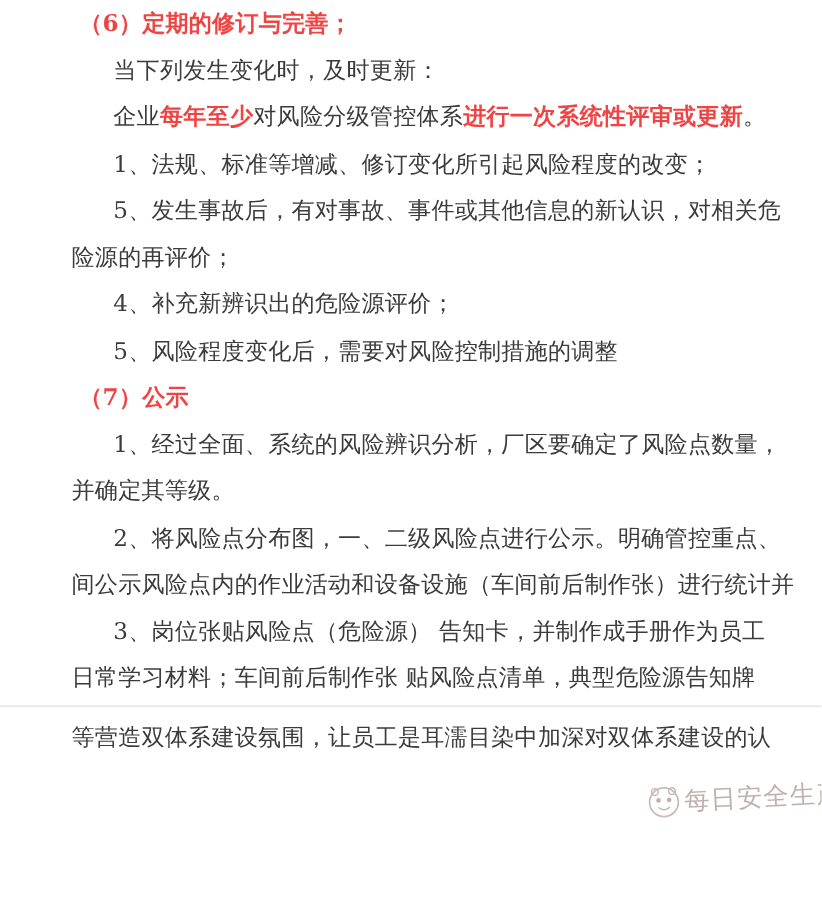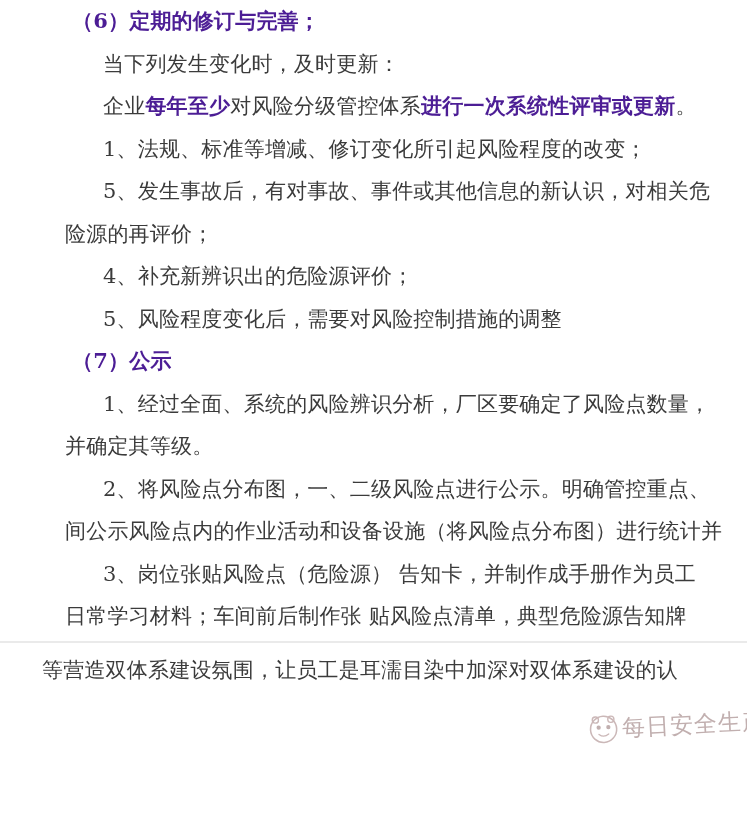--- a/index.html
+++ b/index.html
@@ -13,42 +13,42 @@
     height: 826px;
     background: #ffffff;
     overflow: hidden;
     font-family: "DejaVu Serif", "Liberation Serif", serif;
     color: #3b3b3b;
   }
   .doc-main {
     padding: 0 50px 0 65px;
   }
   .doc-footer {
-    padding: 0 50px 0 42px;
+    padding: 0 50px 0 65px;
     margin-top: 6px;
   }
   .line {
     font-size: 21px;
     line-height: 42.5px;
     height: 42.5px;
     white-space: nowrap;
     letter-spacing: 0.2px;
   }
   .line.heading {
     padding-left: 7px;
   }
   .line.first {
     padding-left: 38px;
   }
   .line.cont {
     padding-left: 0;
   }
   .bold {
     font-weight: 700;
-    color: #4c1d95;
+    color: #ef4444;
   }
   .divider {
     height: 2px;
     background: #eaeaea;
     margin-top: 3px;
     width: 100%;
   }
   .watermark {
     position: absolute;
     left: 588px;
@@ -84,21 +84,21 @@
       <div class="line first"><span>企业</span><span class="bold">每年至少</span><span>对风险分级管控体系</span><span class="bold">进行一次系统性评审或更新</span><span>。</span></div>
       <div class="line first"><span>1、法规、标准等增减、修订变化所引起风险程度的改变；</span></div>
       <div class="line first"><span>5、发生事故后，有对事故、事件或其他信息的新认识，对相关危</span></div>
       <div class="line cont"><span>险源的再评价；</span></div>
       <div class="line first"><span>4、补充新辨识出的危险源评价；</span></div>
       <div class="line first"><span>5、风险程度变化后，需要对风险控制措施的调整</span></div>
       <div class="line heading"><span class="bold">（7）公示</span></div>
       <div class="line first"><span>1、经过全面、系统的风险辨识分析，厂区要确定了风险点数量，</span></div>
       <div class="line cont"><span>并确定其等级。</span></div>
       <div class="line first"><span>2、将风险点分布图，一、二级风险点进行公示。明确管控重点、</span></div>
-      <div class="line cont"><span>间公示风险点内的作业活动和设备设施（将风险点分布图）进行统计并</span></div>
+      <div class="line cont"><span>间公示风险点内的作业活动和设备设施（车间前后制作张）进行统计并</span></div>
       <div class="line first"><span>3、岗位张贴风险点（危险源） 告知卡，并制作成手册作为员工</span></div>
       <div class="line cont"><span>日常学习材料；车间前后制作张 贴风险点清单，典型危险源告知牌</span></div>
     </div>
 
   <div class="divider" style="background: rgb(234, 234, 234);"></div>
 
   <div class="doc-footer" id="doc-footer">
       <div class="line cont"><span>等营造双体系建设氛围，让员工是耳濡目染中加深对双体系建设的认</span></div>
     </div>
 

